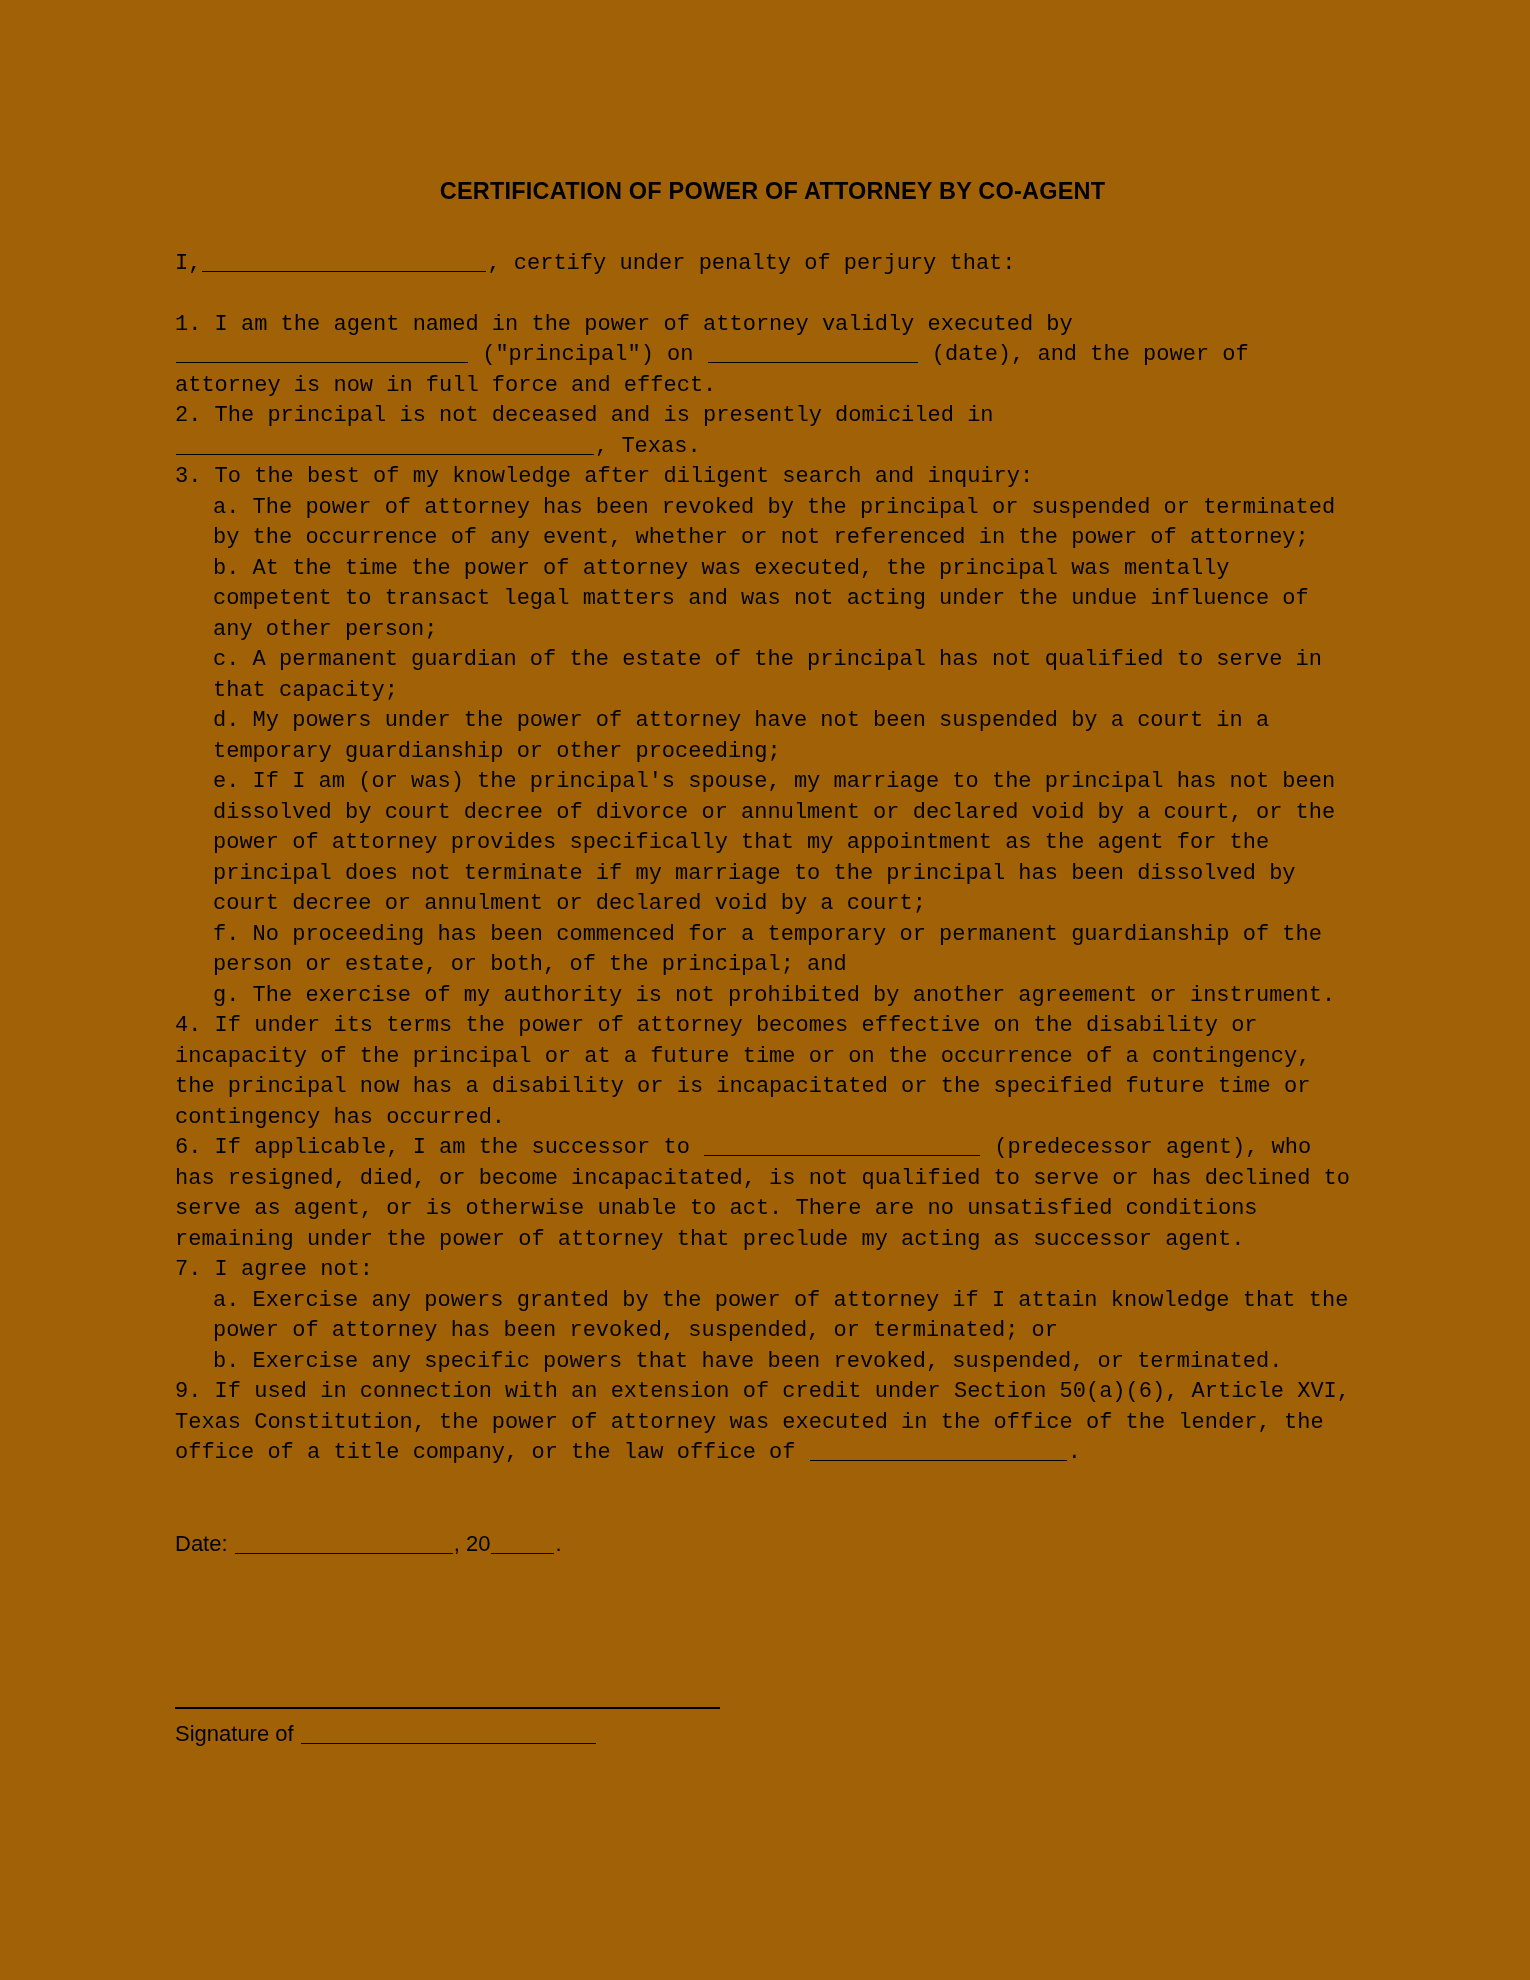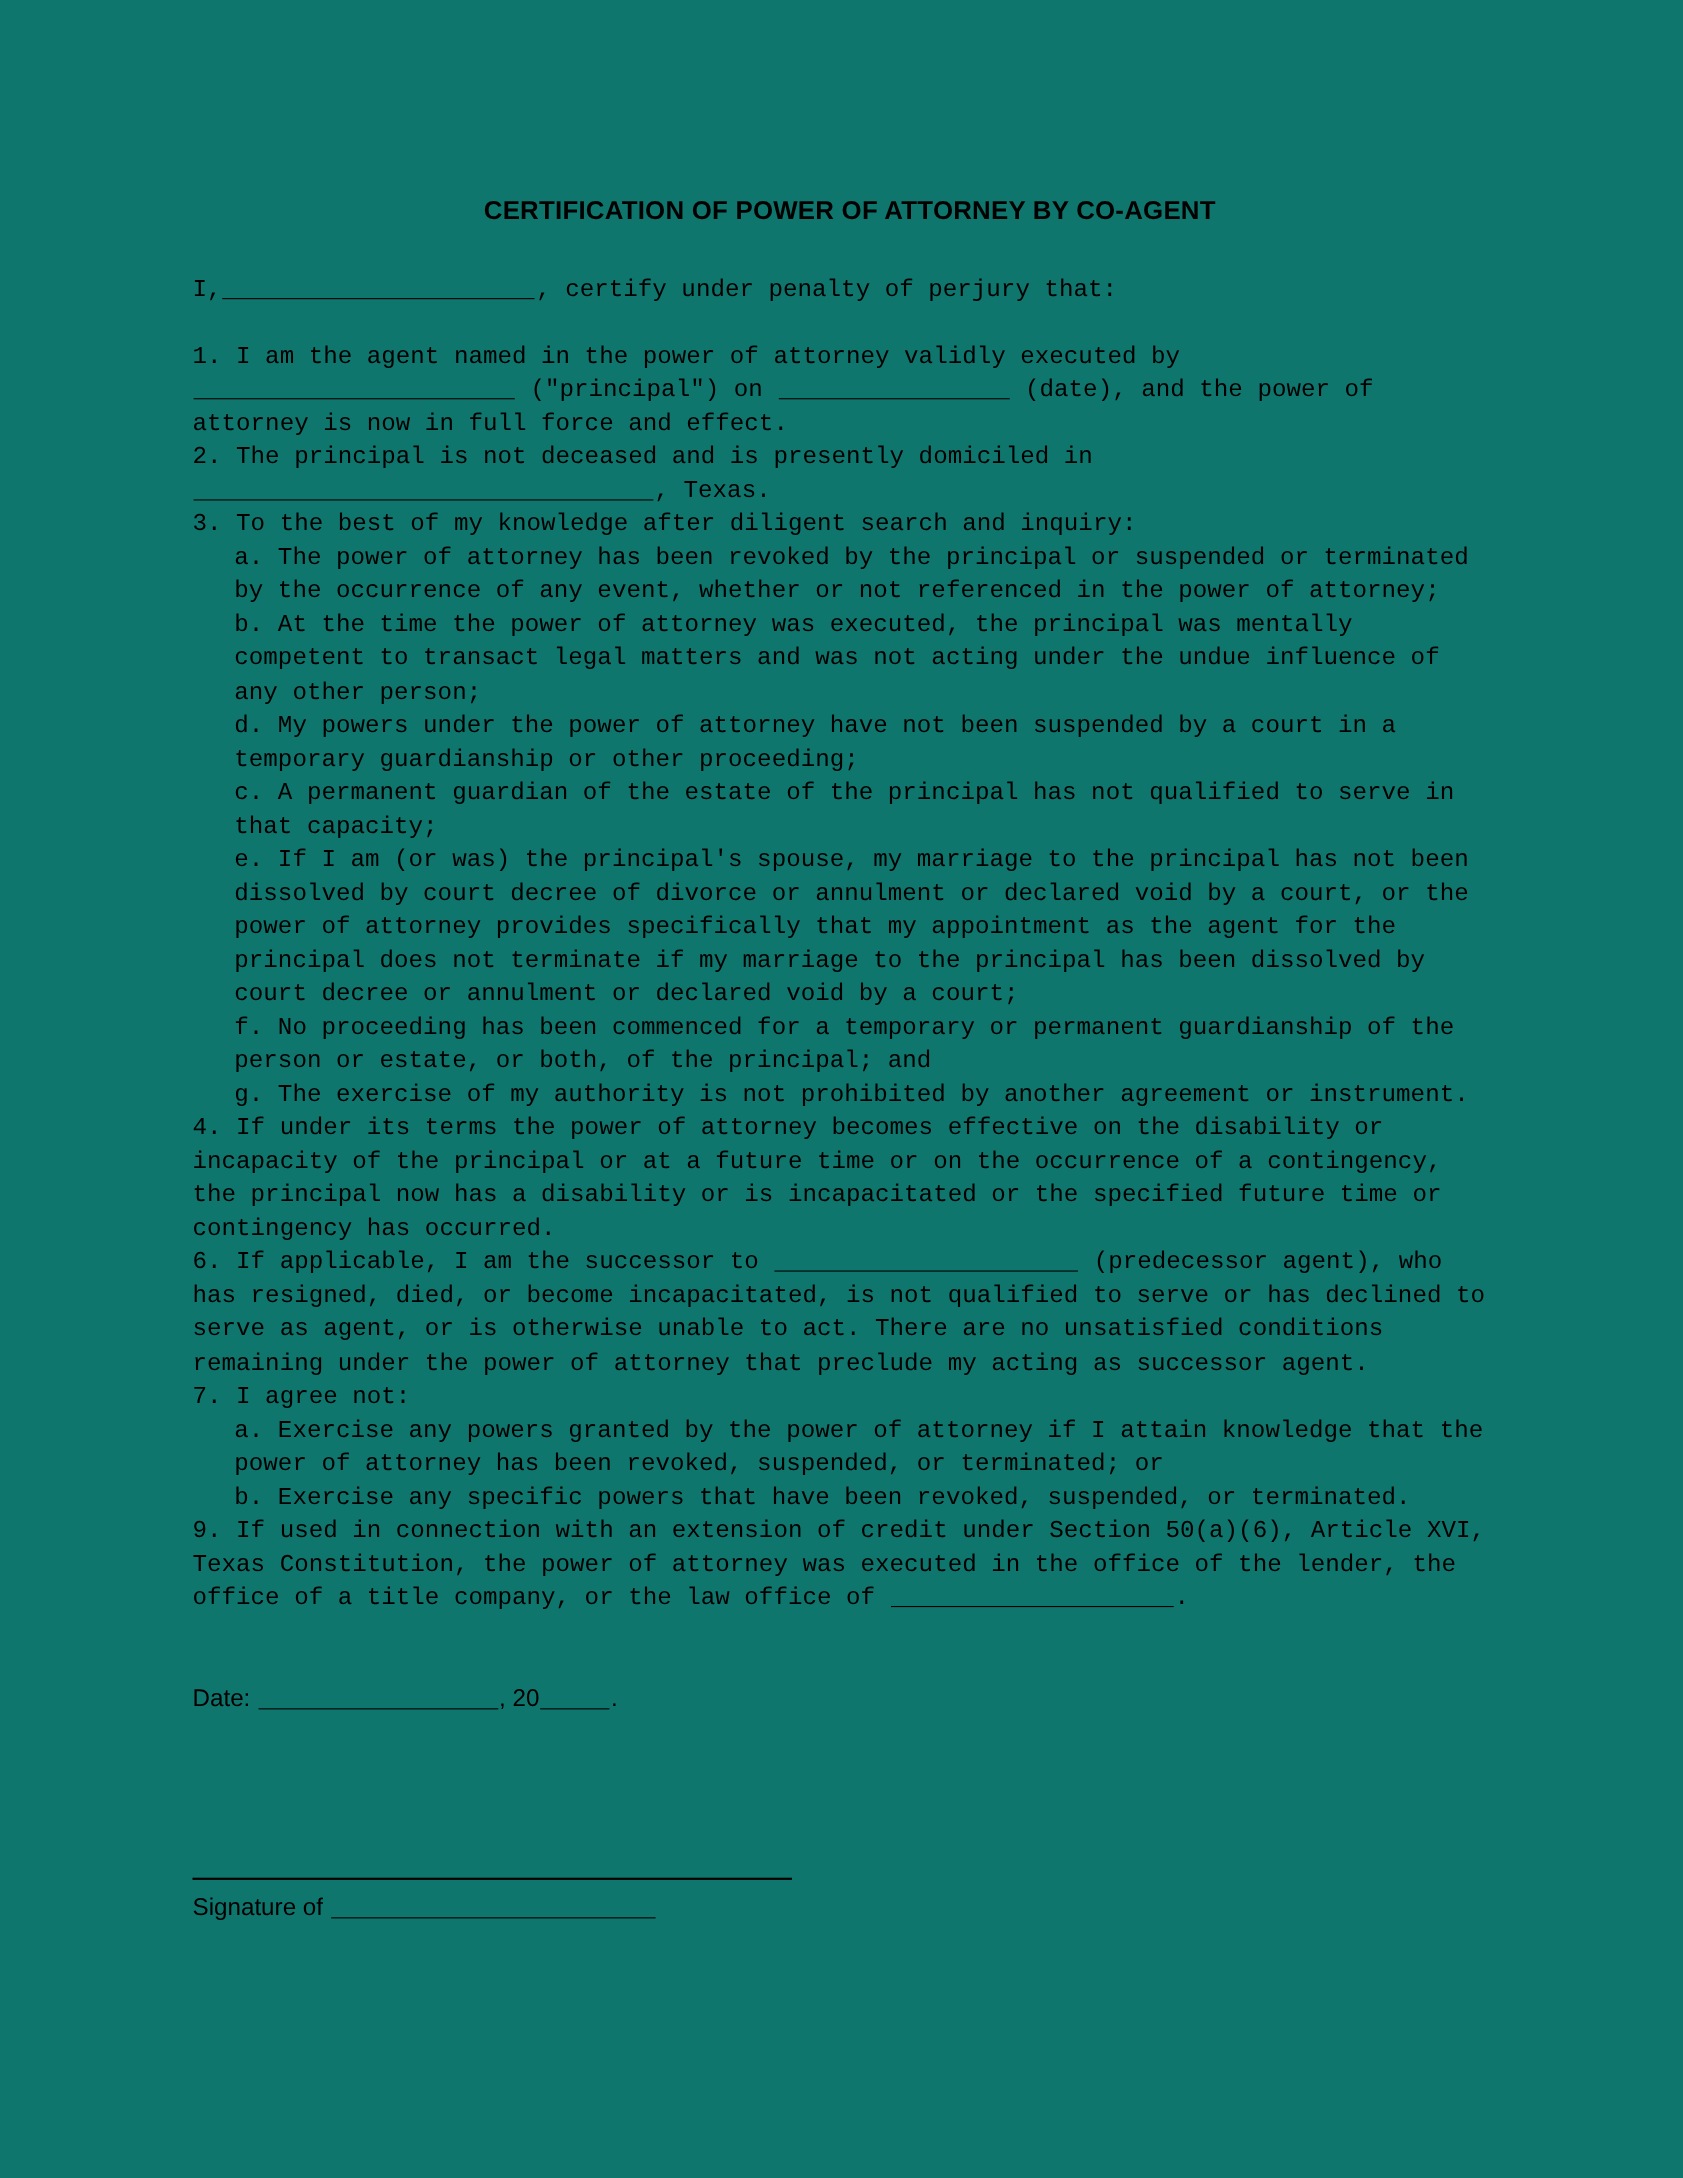--- a/index.html
+++ b/index.html
@@ -8,21 +8,21 @@
     background: #ffffff;
   }
   body {
     font-family: "Liberation Sans", sans-serif;
     color: #000000;
   }
   .page {
     position: relative;
     width: 1530px;
     height: 1980px;
-    background: #0f766e;
+    background: #a16207;
     overflow: hidden;
     box-sizing: border-box;
   }
   .sheet {
     position: absolute;
     left: 175px;
     top: 178px;
     width: 1185px;
   }
   .doc-title {
@@ -106,22 +106,22 @@
     </p>
 
     <p class="para">
       <span>2. The principal is not deceased and is presently domiciled in</span>
       <span class="blank b-dom"></span><span>, Texas.</span>
     </p>
 
     <p class="para">3. To the best of my knowledge after diligent search and inquiry:</p>
     <p class="para sub">a. The power of attorney has been revoked by the principal or suspended or terminated by the occurrence of any event, whether or not referenced in the power of attorney;</p>
     <p class="para sub">b. At the time the power of attorney was executed, the principal was mentally competent to transact legal matters and was not acting under the undue influence of any other person;</p>
+    <p class="para sub">c. A permanent guardian of the estate of the principal has not qualified to serve in that capacity;</p>
     <p class="para sub">d. My powers under the power of attorney have not been suspended by a court in a temporary guardianship or other proceeding;</p>
-    <p class="para sub">c. A permanent guardian of the estate of the principal has not qualified to serve in that capacity;</p>
     <p class="para sub">e. If I am (or was) the principal's spouse, my marriage to the principal has not been dissolved by court decree of divorce or annulment or declared void by a court, or the power of attorney provides specifically that my appointment as the agent for the principal does not terminate if my marriage to the principal has been dissolved by court decree or annulment or declared void by a court;</p>
     <p class="para sub">f. No proceeding has been commenced for a temporary or permanent guardianship of the person or estate, or both, of the principal; and</p>
     <p class="para sub">g. The exercise of my authority is not prohibited by another agreement or instrument.</p>
 
     <p class="para">4. If under its terms the power of attorney becomes effective on the disability or incapacity of the principal or at a future time or on the occurrence of a contingency, the principal now has a disability or is incapacitated or the specified future time or contingency has occurred.</p>
 
     <p class="para">
       <span>6. If applicable, I am the successor to</span>
       <span class="blank b-pred"></span>
       <span>(predecessor agent), who has resigned, died, or become incapacitated, is not qualified to serve or has declined to serve as agent, or is otherwise unable to act.  There are no unsatisfied conditions remaining under the power of attorney that preclude my acting as successor agent.</span>

